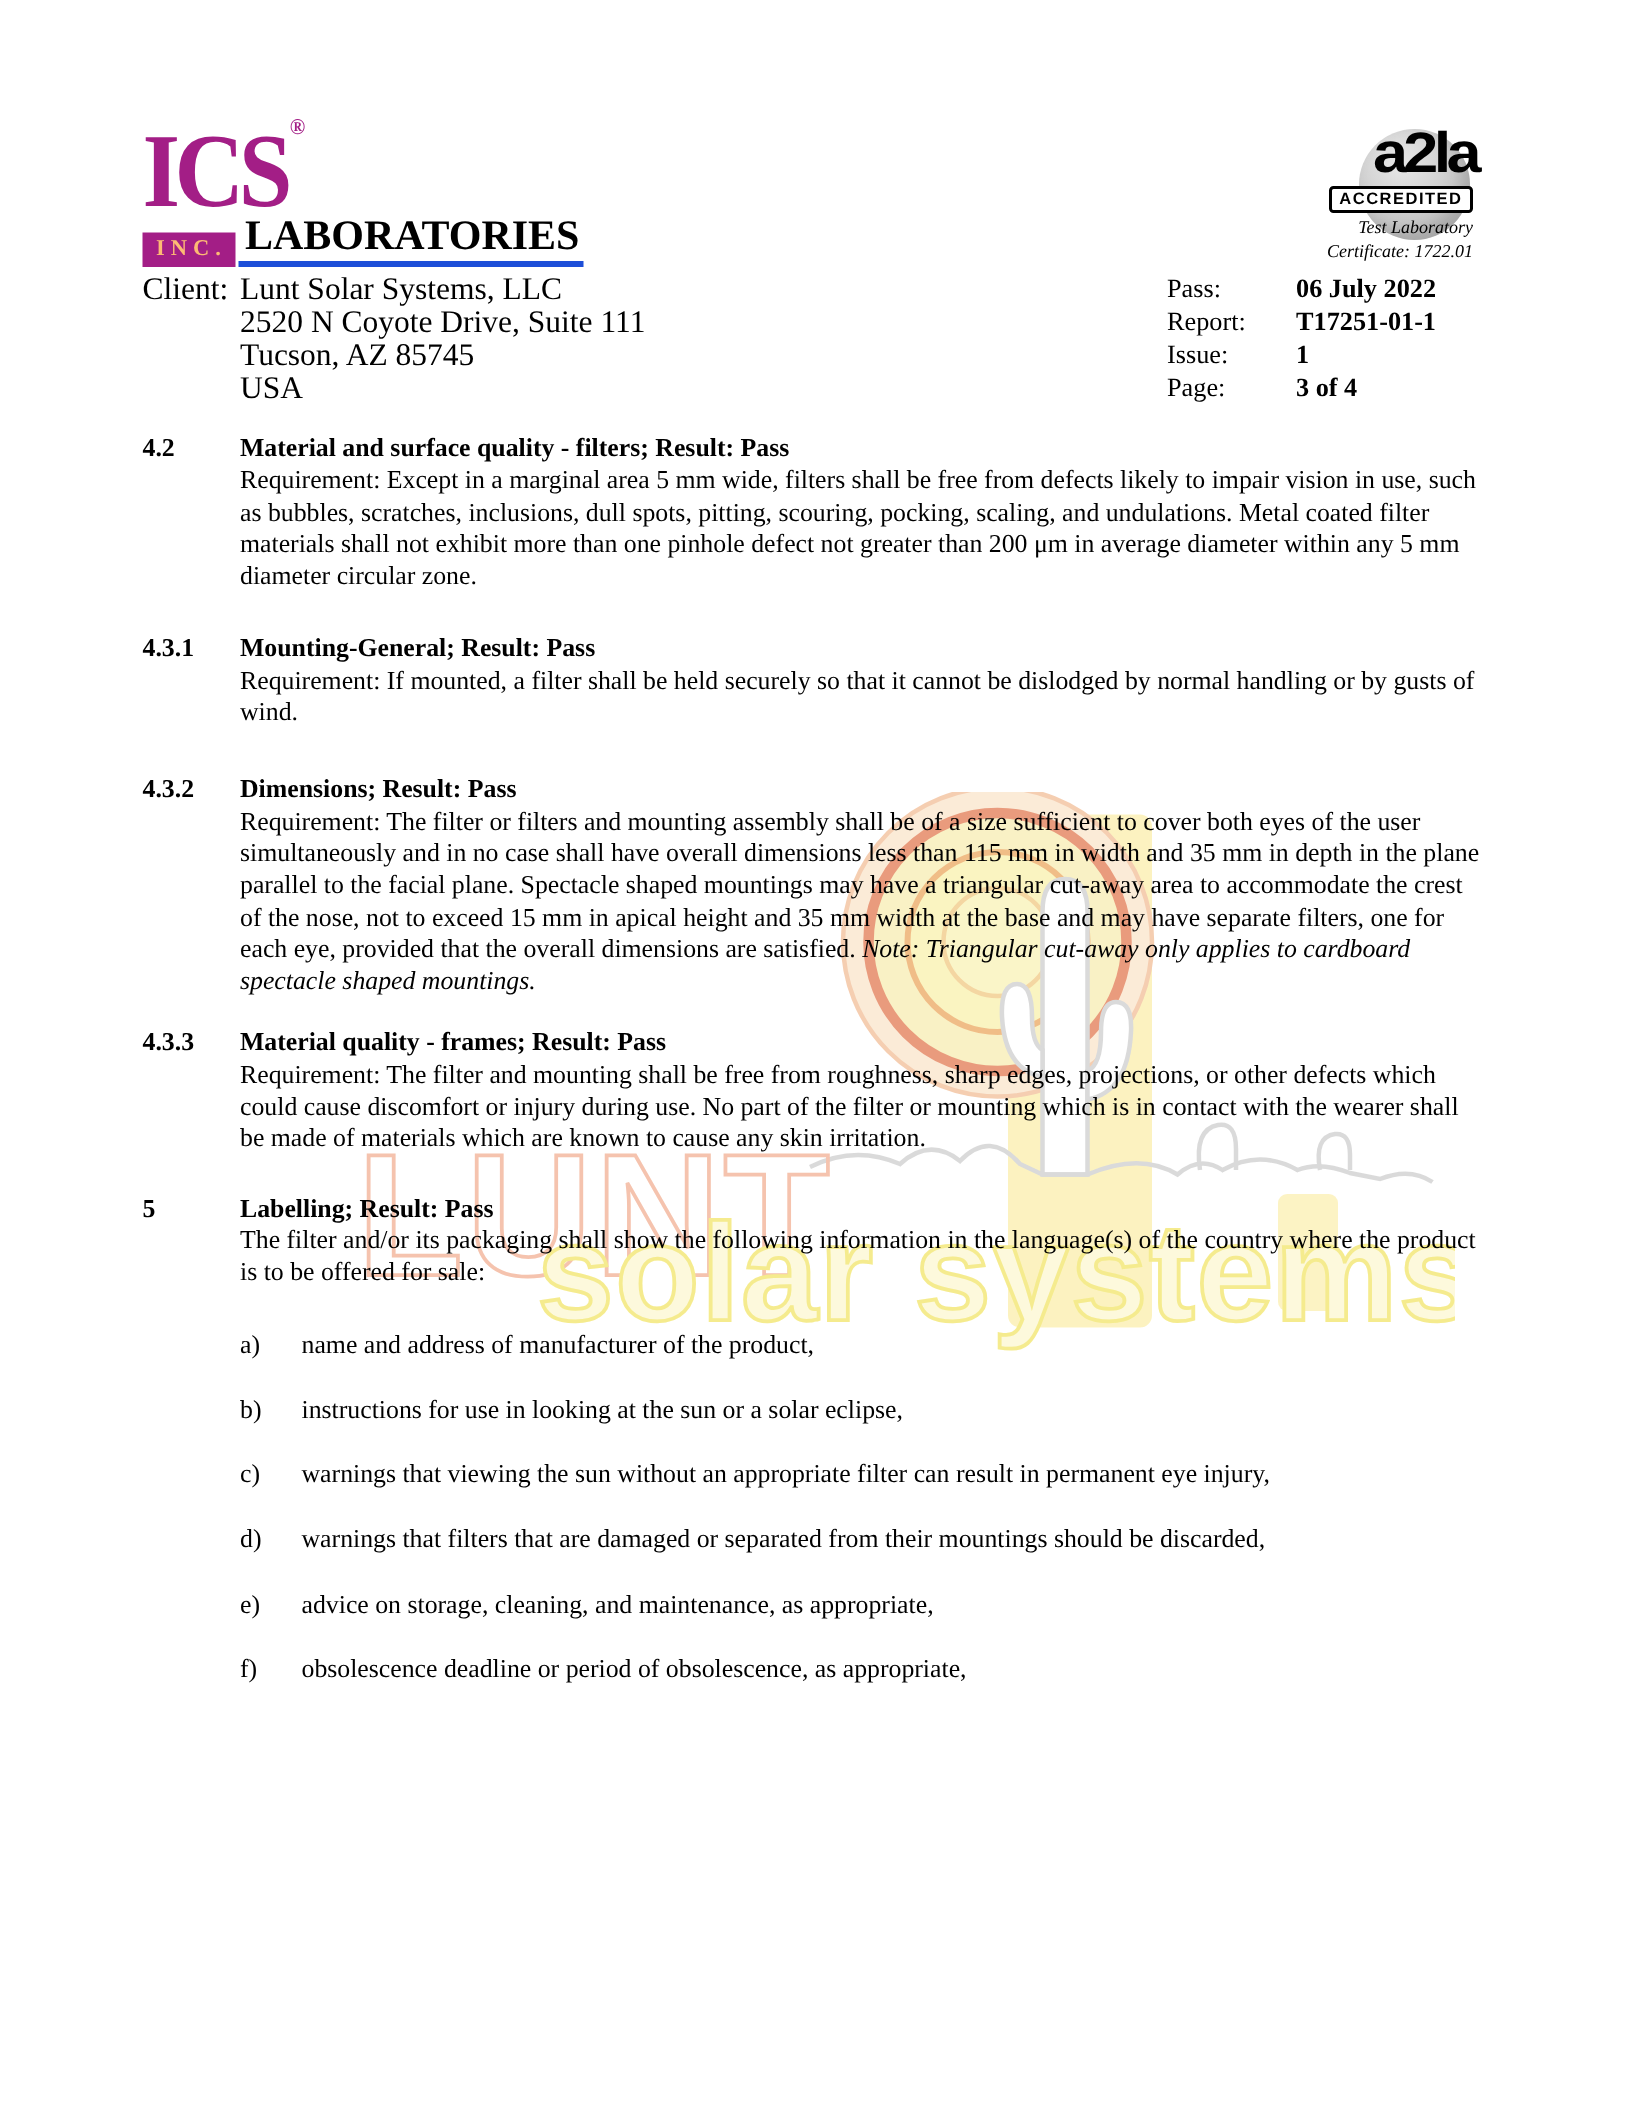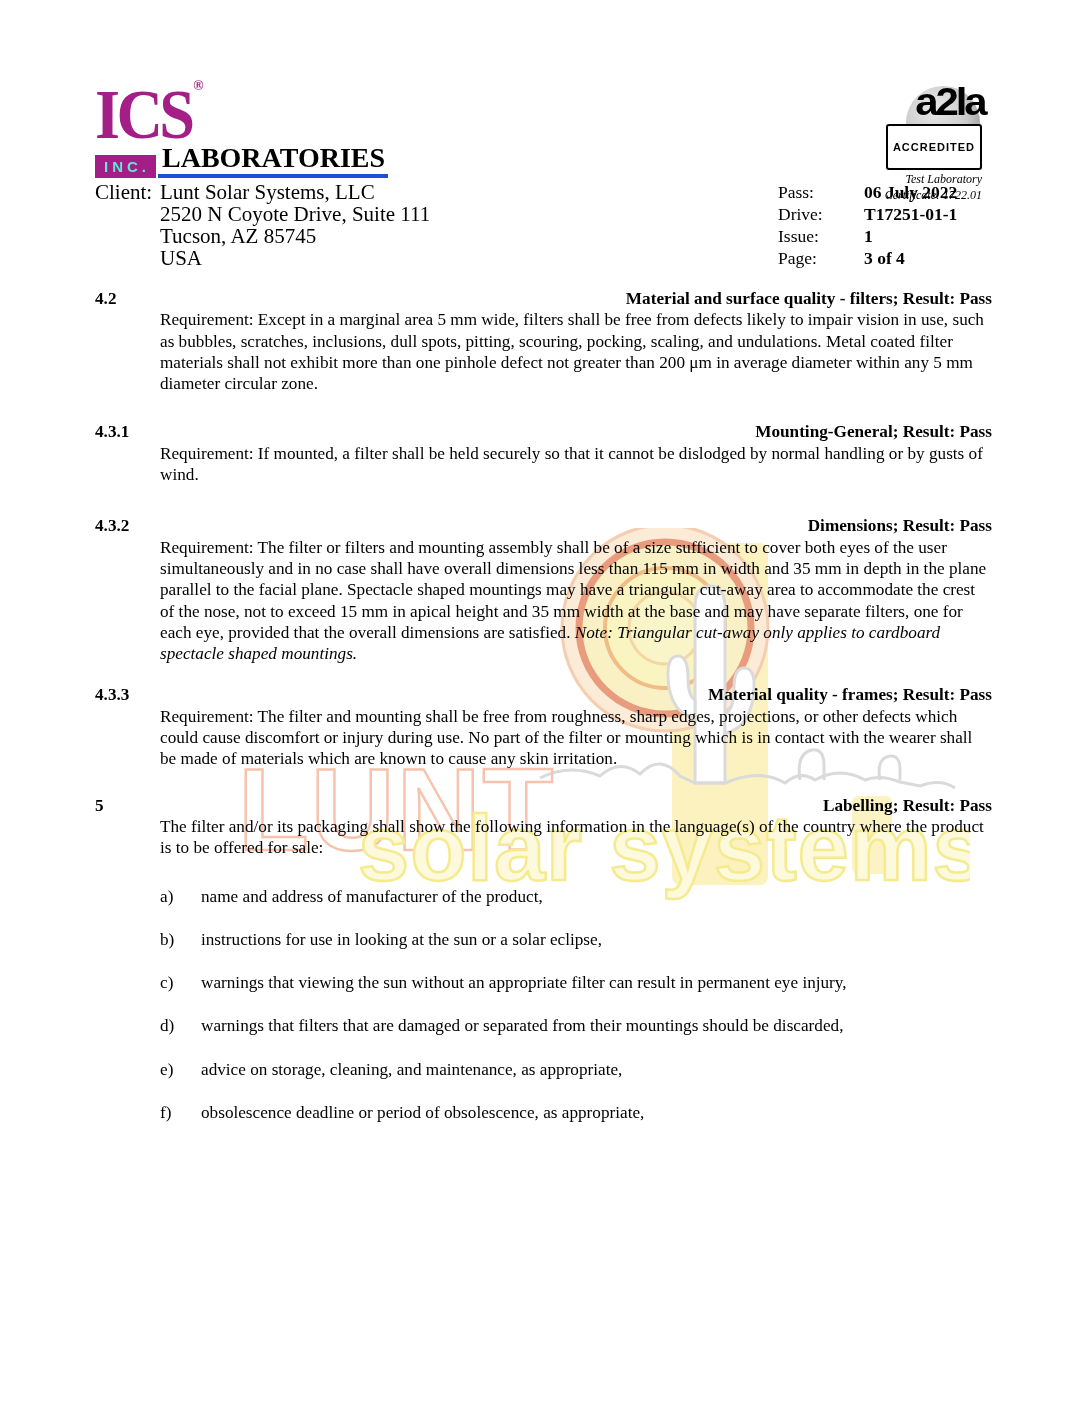--- a/index.html
+++ b/index.html
@@ -29,22 +29,22 @@
     font-weight:bold; font-size:70px; line-height:1;
     color:#A31E86; letter-spacing:-4px;
     display:inline-block; transform:scale(0.92,1.0); transform-origin:left top;
   }
   .ics-reg {
     font-size:15px; color:#A31E86; vertical-align:top;
     position:relative; top:-2px; left:2px; font-weight:bold;
   }
   .ics-bottom { position:absolute; left:0; top:64px; white-space:nowrap; }
   .inc-box {
-    display:inline-block; background:#A31E86; color:#5eead4;
-    font-family:Liberation Sans, sans-serif; font-weight:bold;
+    display:inline-block; background:#A31E86; color:#fdba74;
+    font-family:Liberation Serif, serif; font-weight:bold;
     font-size:15px; letter-spacing:4px;
     padding:3px 6px 3px 9px; vertical-align:bottom;
   }
   .laboratories {
     display:inline-block;
     font-family:"Liberation Serif", serif; font-weight:bold;
     font-size:28px; letter-spacing:0px; line-height:1;
     border-bottom:4px solid #1d4ed8; padding:0 3px 2px 4px;
     vertical-align:bottom; margin-left:2px;
   }
@@ -69,36 +69,36 @@
     font-weight:bold; font-size:40px; line-height:38px;
     letter-spacing:-3px; color:#000;
     transform:scale(1.05,0.95); transform-origin:center top;
   }
   .a2la-accredited {
     position:relative; z-index:2;
     display:inline-block; background:#fff;
     border:2px solid #000; border-radius:3px;
     font-family:"Liberation Sans", sans-serif; font-weight:bold;
     font-size:11px; letter-spacing:1px;
-    padding:15px 5px; margin-top:2px;
+    padding:1px 5px; margin-top:2px;
   }
   .a2la-sub { position:relative; z-index:2; font-size:12px; line-height:14px; margin-top:2px;font-style:italic; }
 
   
   .meta-block { position:absolute; left:778px; top:181px; font-size:17.5px; line-height:22px; z-index:1; }
   .meta-row { white-space:nowrap; }
   .meta-label { display:inline-block; width:86px; }
   .meta-value { font-weight:bold;margin-top:33px; }
 
   
   .content { position:absolute; left:95px; top:288px; width:897px; z-index:1; font-size:17.2px; line-height:21.3px; }
   .section { display:flex; }
   .sec-num { width:65px; font-weight:bold; flex:none; }
   .sec-main { flex:1; }
-  .sec-heading { font-weight:bold;text-align:right; }
+  .sec-heading { font-weight:bold; }
   .sec-body { }
   .note-italic { font-style:italic; }
   .gap-a { height:27px; } 
   .gap-b { height:30px; } 
   .gap-c { height:20px; } 
   .gap-d { height:25px; } 
   .gap-e { height:27px; } 
   .label-list { margin-left:65px; }
   .label-item { display:flex; margin-bottom:22px; }
   .item-letter { width:41px; flex:none; }
@@ -156,21 +156,21 @@
     <div class="a2la-accredited">ACCREDITED</div>
     <div class="a2la-sub">Test Laboratory</div>
     <div class="a2la-sub">Certificate: 1722.01</div>
   </div>
 
   <div class="meta-block">
     <div class="meta-row">
       <span class="meta-label">Pass:</span><span class="meta-value">06 July 2022</span>
     </div>
     <div class="meta-row">
-      <span class="meta-label">Drive:</span><span class="meta-value">T17251-01-1</span>
+      <span class="meta-label">Report:</span><span class="meta-value">T17251-01-1</span>
     </div>
     <div class="meta-row">
       <span class="meta-label">Issue:</span><span class="meta-value">1</span>
     </div>
     <div class="meta-row">
       <span class="meta-label">Page:</span><span class="meta-value">3 of 4</span>
     </div>
   </div>
 
   <div class="content">

